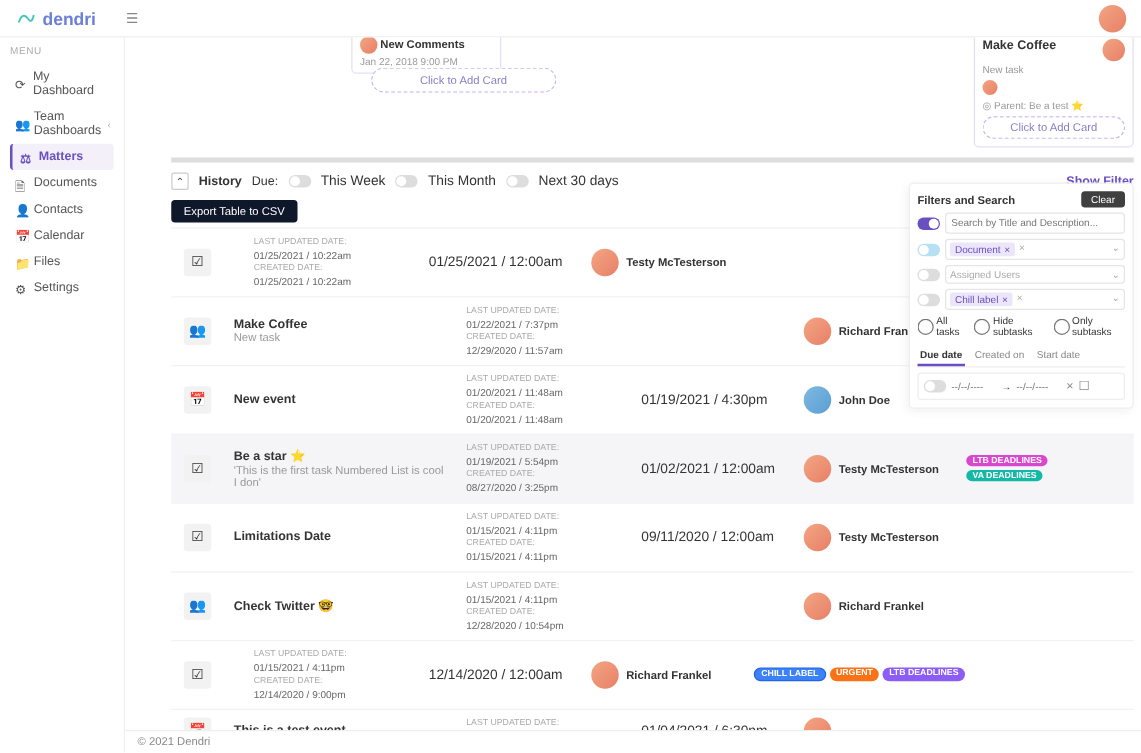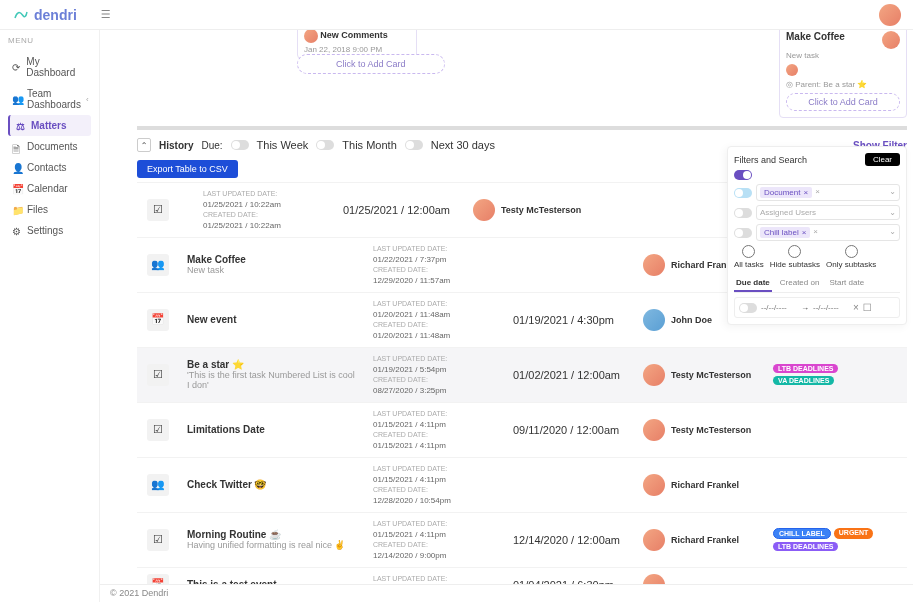--- a/index.html
+++ b/index.html
@@ -27,36 +27,36 @@
     .big-card .title { font-weight: 700; font-size: 10px; }
     .hint { color: #999; font-size: 8px; margin-top: 2px; }
     .toolbar { display: flex; align-items: center; gap: 8px; padding: 4px 0; }
     .chevron-box { width: 14px; height: 14px; border: 1px solid #ccc; border-radius: 2px; display: flex; align-items: center; justify-content: center; font-size: 8px; cursor: pointer; }
     .toolbar .lbl { font-size: 10px; font-weight: 600; }
     .toggle { width: 18px; height: 10px; border-radius: 5px; background: #ddd; position: relative; cursor: pointer; }
     .toggle::after { content:""; width: 8px; height: 8px; border-radius: 50%; background: #fff; position: absolute; top: 1px; left: 1px; }
     .toggle.on { background: #6a4fc1; }
     .toggle.on::after { left: 9px; }
     .show-filter { margin-left: auto; font-size: 10px; color: #6a4fc1; cursor: pointer; font-weight: 600; }
-    .export-btn { background: #1d4ed8; color: #fff; border: none; border-radius: 3px; padding: 4px 10px; font-size: 9px; cursor: pointer; margin: 4px 0; display: inline-block; }
+    .export-btn { background: #0f172a; color: #fff; border: none; border-radius: 3px; padding: 4px 10px; font-size: 9px; cursor: pointer; margin: 4px 0; display: inline-block; }
     .table-wrap { position: relative; }
     .filters-panel { position: absolute; right: 0; top: -36px; width: 180px; background: #fff; border: 1px solid #eee; border-radius: 4px; padding: 6px; z-index: 10; box-shadow: -2px 2px 8px rgba(0,0,0,0.05); }
     .fp-header { display: flex; justify-content: space-between; align-items: center; margin-bottom: 4px; }
-    .fp-title { font-size: 9px; font-weight: 400; }
-    .clear-btn { background: #000000; color: #fff; border: none; border-radius: 3px; padding: 2px 8px; font-size: 8px; cursor: pointer; }
+    .fp-title { font-size: 9px; font-weight: 700; }
+    .clear-btn { background: #404040; color: #fff; border: none; border-radius: 3px; padding: 2px 8px; font-size: 8px; cursor: pointer; }
     .fp-row { display: flex; align-items: center; gap: 4px; margin: 4px 0; }
     .fp-row .toggle { flex-shrink: 0; }
     .fp-input { flex: 1; border: 1px solid #e5e5e5; border-radius: 3px; padding: 3px 4px; font-size: 8px; }
     .chip-box { flex: 1; border: 1px solid #e5e5e5; border-radius: 3px; padding: 2px 3px; display: flex; gap: 3px; }
     .chip { background: #ece6fa; color: #6a4fc1; padding: 1px 4px; border-radius: 2px; font-size: 8px; display: flex; align-items: center; gap: 3px; }
     .chip .x { cursor: pointer; font-size: 8px; }
     .chip-box .caret { margin-left: auto; font-size: 8px; color: #aaa; cursor: pointer; }
     .chip-box .clearx { font-size: 8px; color: #aaa; cursor: pointer; }
     .radio-row { display: flex; gap: 6px; font-size: 8px; margin: 4px 0; }
-    .radio-row label { display: flex; align-items: center; gap: 2px; cursor: pointer; flex-direction: column; }
+    .radio-row label { display: flex; align-items: center; gap: 2px; cursor: pointer; }
     .tabs { display: flex; gap: 6px; font-size: 8px; margin: 6px 0 4px; border-bottom: 1px solid #eee; }
     .tabs .tab { padding: 3px 2px; cursor: pointer; color: #888; }
     .tabs .tab.active { color: #333; font-weight: 600; border-bottom: 2px solid #6a4fc1; }
     .date-row { border: 1px solid #eee; border-radius: 3px; padding: 4px; display: flex; align-items: center; gap: 4px; font-size: 8px; }
     .date-row input { border: none; width: 36px; font-size: 8px; }
     .date-row .icon-s { cursor: pointer; font-size: 10px; color: #888; }
     .table { width: 100%; }
     .thead { display: flex; padding: 4px 10px; font-size: 9px; color: #888; }
     .col-type { width: 40px; }
     .col-title { width: 170px; }
@@ -133,34 +133,34 @@
         </div>
         <div class="nav-item">
           <span class="nav-icon">⚙</span>
           <span>Settings</span>
         </div>
       </div>
   </div>
 
   <div class="main">
     <div class="cards-area">
-      <div class="card-small" style="left:160px; top:-6px; width:120px;">
+      <div class="card-small" style="left:144px; top:-6px; width:120px;">
         <span class="avatar-sm"></span>
         <span class="title">New Comments</span>
         <div class="hint">Jan 22, 2018 9:00 PM</div>
       </div>
       <button class="add-card-btn" style="left:160px; top:24px;">Click to Add Card</button>
       <div class="big-card" style="right:0; top:-6px;">
         <div style="display:flex;justify-content:space-between;align-items:flex-start">
           <span class="title">Make Coffee</span>
           <span class="avatar-sm" style="width:18px;height:18px;border-radius:50%;background:linear-gradient(135deg,#f3a683,#e77f67);display:inline-block"></span>
         </div>
         <div class="hint">New task</div>
         <div style="margin-top:4px"><span class="avatar-sm" style="width:12px;height:12px;border-radius:50%;background:linear-gradient(135deg,#f3a683,#e77f67);display:inline-block"></span></div>
-        <div class="hint">◎ Parent: Be a star ⭐</div>
+        <div class="hint">◎ Parent: Be a test ⭐</div>
         <button class="add-card-btn" style="position:static;width:100%;margin-top:4px;padding:3px 0">Click to Add Card</button>
       </div>
     </div>
 
     <div class="toolbar">
       <span class="chevron-box">⌃</span>
       <span class="lbl">History</span>
       <span class="lbl" style="font-weight:400">Due:</span>
       <span class="toggle"></span>
       <span>This Week</span>
@@ -175,20 +175,21 @@
 
     <div class="table-wrap">
 
       <div class="filters-panel">
         <div class="fp-header">
           <span class="fp-title">Filters and Search</span>
           <button class="clear-btn">Clear</button>
         </div>
         <div class="fp-row">
           <span class="toggle on"></span>
+          <input class="fp-input" placeholder="Search by Title and Description..." style="">
         </div>
         <div class="fp-row">
           <span class="toggle" style="background:#b8e0f5"></span>
           <div class="chip-box">
             <span class="chip">
                 <span>Document</span>
                 <span class="x">×</span>
               </span>
             <span class="clearx">×</span>
             <span class="caret">⌄</span>
@@ -365,24 +366,20 @@
     <div class="col-user user-cell">
                 <div class="avatar-row "></div>
                 <span class="user-name">Richard Frankel</span>
               </div>
     <div class="col-tags tags-cell"></div>
             </div>
             <div class="trow">
     <div class="col-type">
                 <div class="type-icon" style="">☑</div>
               </div>
-    <div class="col-title">
-                <div class="title-main">Morning Routine ☕</div>
-                <div class="title-sub">Having unified formatting is real nice ✌</div>
-              </div>
     <div class="col-dates dates-block">
                 <div class="lbl-sm">LAST UPDATED DATE:</div>
                 <div>01/15/2021 / 4:11pm</div>
                 <div class="lbl-sm">CREATED DATE:</div>
                 <div>12/14/2020 / 9:00pm</div>
               </div>
     <div class="col-due">12/14/2020 / 12:00am</div>
     <div class="col-user user-cell">
                 <div class="avatar-row "></div>
                 <span class="user-name">Richard Frankel</span>

